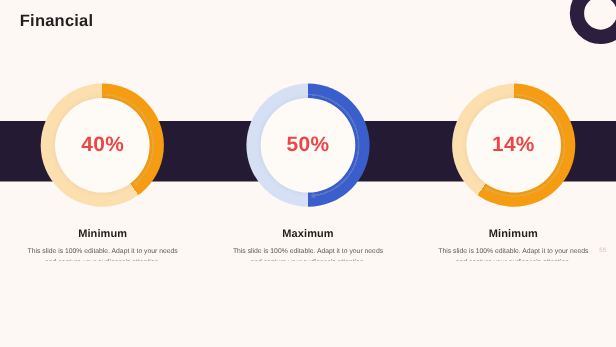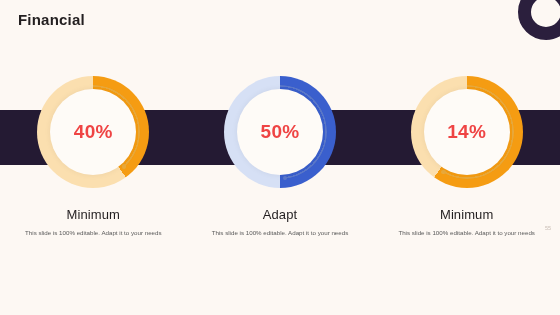--- a/index.html
+++ b/index.html
@@ -130,22 +130,22 @@
   
   .caption {
     position: absolute;
     left: 50%;
     top: 207px;
     transform: translateX(-50%);
     width: 148px;
     text-align: center;
   }
   .caption-title {
-    font-size: 13px;
-    font-weight: normal;
+    font-size: 10px;
+    font-weight: bold;
     color: #231F20;
     margin-bottom: 6px;
     letter-spacing: .1px;
   }
   .caption-text {
     font-size: 6.2px;
     line-height: 1.62;
     color: #5A5A5A;
   }
 
@@ -187,21 +187,21 @@
 
     <div class="col">
       <div class="donut-wrap">
         <div class="donut-ring" style="background: conic-gradient(rgb(58, 95, 205) 0deg, rgb(58, 95, 205) 180deg, rgb(214, 224, 245) 180deg, rgb(214, 224, 245) 360deg);"></div>
         <div class="donut-thin" style="background: conic-gradient(rgb(91, 120, 201) 0deg, rgb(91, 120, 201) 174deg, rgba(0, 0, 0, 0) 174deg, rgba(0, 0, 0, 0) 360deg); border: none; mask: radial-gradient(circle, rgba(0, 0, 0, 0) 0px, rgba(0, 0, 0, 0) 45.3px, rgb(0, 0, 0) 45.3px, rgb(0, 0, 0) 47px, rgba(0, 0, 0, 0) 47px);"></div>
         <div class="thin-dot" style="background: rgb(91, 120, 201); left: 58.6292px; top: 99.7469px;"></div>
         <div class="donut-hole"></div>
         <div class="donut-value">50%</div>
       </div>
       <div class="caption">
-        <div class="caption-title">Adapt</div>
+        <div class="caption-title">Maximum</div>
         <div class="caption-text">This slide is 100% editable. Adapt it to your needs and capture your audience's attention.</div>
       </div>
     </div>
 
     <div class="col">
       <div class="donut-wrap">
         <div class="donut-ring" style="background: conic-gradient(rgb(245, 156, 18) 0deg, rgb(245, 156, 18) 216deg, rgb(251, 223, 175) 216deg, rgb(251, 223, 175) 360deg);"></div>
         <div class="donut-thin" style="background: conic-gradient(rgb(232, 169, 60) 0deg, rgb(232, 169, 60) 210deg, rgba(0, 0, 0, 0) 210deg, rgba(0, 0, 0, 0) 360deg); border: none; mask: radial-gradient(circle, rgba(0, 0, 0, 0) 0px, rgba(0, 0, 0, 0) 45.3px, rgb(0, 0, 0) 45.3px, rgb(0, 0, 0) 47px, rgba(0, 0, 0, 0) 47px);"></div>
         <div class="thin-dot" style="background: rgb(232, 169, 60); left: 30.7px; top: 93.8104px;"></div>
         <div class="donut-hole"></div>

